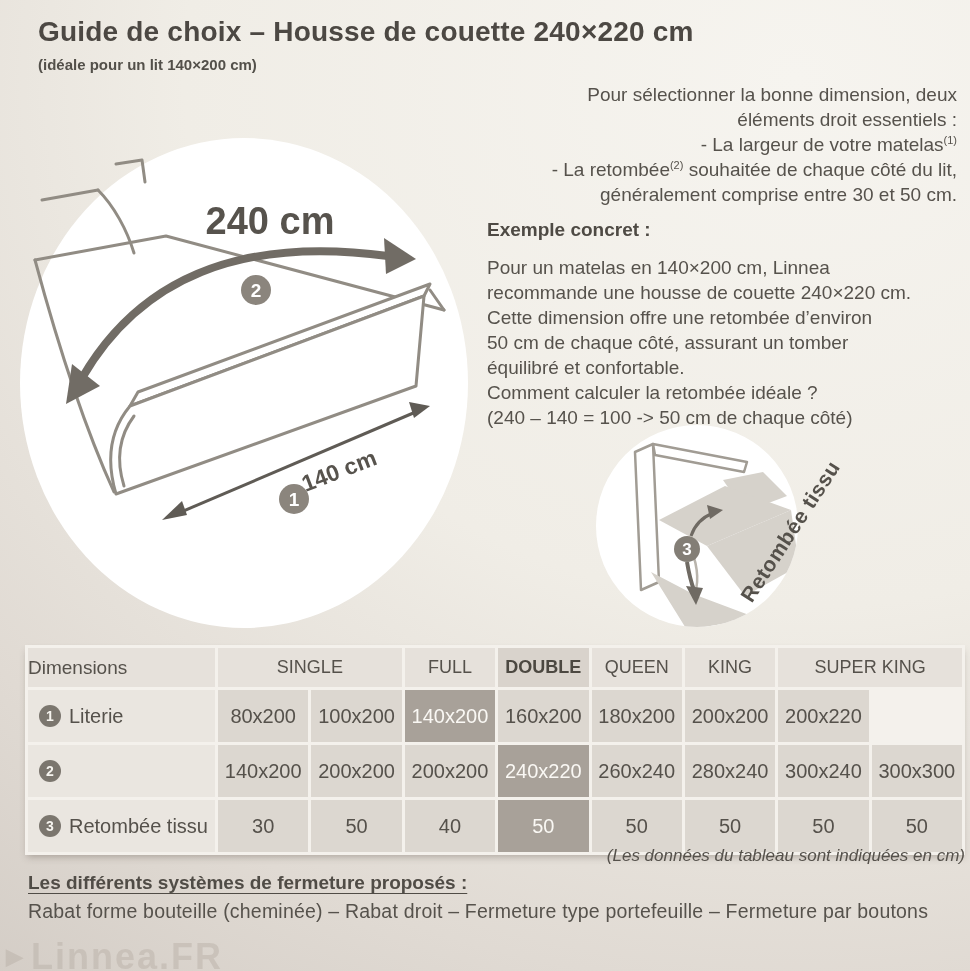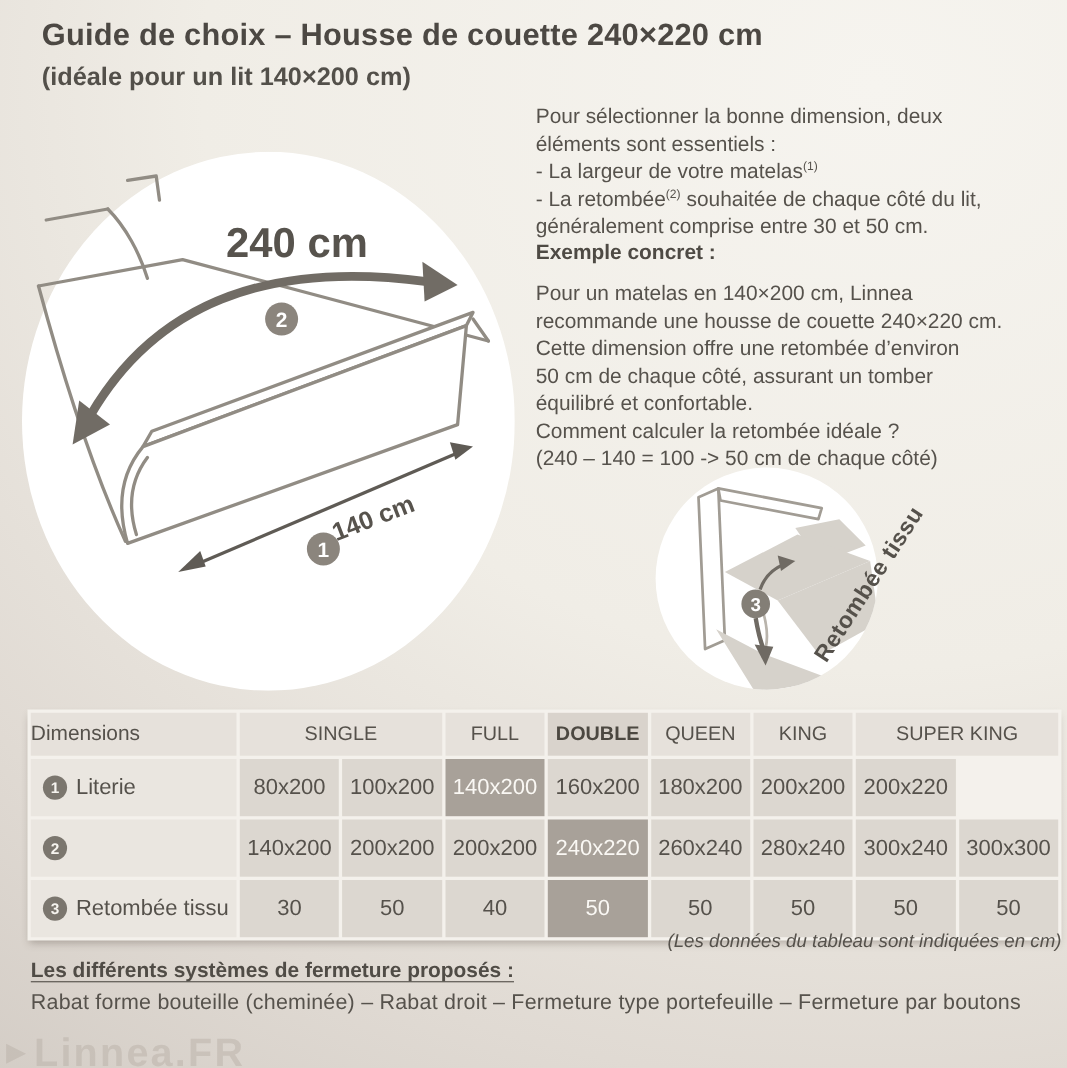--- a/index.html
+++ b/index.html
@@ -8,23 +8,23 @@
     font-family:"Liberation Sans", sans-serif;
     color:#56524c;
     overflow:hidden;
   }
   .page{
     position:relative; width:970px; height:971px; overflow:hidden;
     background: radial-gradient(150% 130% at 82% 8%, #f6f4ef 0%, #f0ede6 42%, #e0dad3 72%, #cdc6bf 100%);
   }
   .abs{ position:absolute; }
   .page-title{ left:38px; top:16px; font-size:28px; font-weight:700; color:#4c4843; letter-spacing:.2px;}
-  .page-subtitle{ left:38px; top:56px; font-size:23px; font-weight:700; color:#53504a;}
+  .page-subtitle{ left:38px; top:56px; font-size:15px; font-weight:700; color:#53504a;}
   .textcol{ left:487px; width:470px; font-size:19px; line-height:25px; color:#56524c;}
-  .intro{ top:94px; }
+  .intro{ top:82px;text-align:right; }
   .ex-heading{ left:487px; top:219px; font-size:19px; font-weight:700; color:#4e4a44;}
   .ex-lines{ top:243px;margin-top:12px; }
   sup{ font-size:11px; line-height:0; }
   .main-circle{ left:20px; top:138px; width:448px; height:490px; }
   .small-circle{ left:595px; top:424px; width:204px; height:204px; }
   .retombee{
     left:746px; top:588px; transform:rotate(-57deg); transform-origin:left center;
     font-size:21px; font-weight:700; color:#55514b; white-space:nowrap; letter-spacing:.5px;
   }
   
@@ -60,21 +60,21 @@
 </head>
 <body>
 
 <div class="page">
 
   <div class="abs page-title">Guide de choix – Housse de couette 240×220 cm</div>
   <div class="abs page-subtitle">(idéale pour un lit 140×200 cm)</div>
 
   <div class="abs textcol intro">
     <div><span>Pour sélectionner la bonne dimension, deux</span></div>
-    <div><span>éléments sont essentiels :</span></div>
+    <div><span>éléments droit essentiels :</span></div>
     <div><span>- La largeur de votre matelas</span><sup>(1)</sup></div>
     <div><span>- La retombée</span><sup>(2)</sup><span> souhaitée de chaque côté du lit,</span></div>
     <div><span>généralement comprise entre 30 et 50 cm.</span></div>
   </div>
 
   <div class="abs ex-heading">Exemple concret :</div>
   <div class="abs textcol ex-lines">
     <div>Pour un matelas en 140×200 cm, Linnea</div>
     <div>recommande une housse de couette 240×220 cm.</div>
     <div>Cette dimension offre une retombée d’environ</div>

